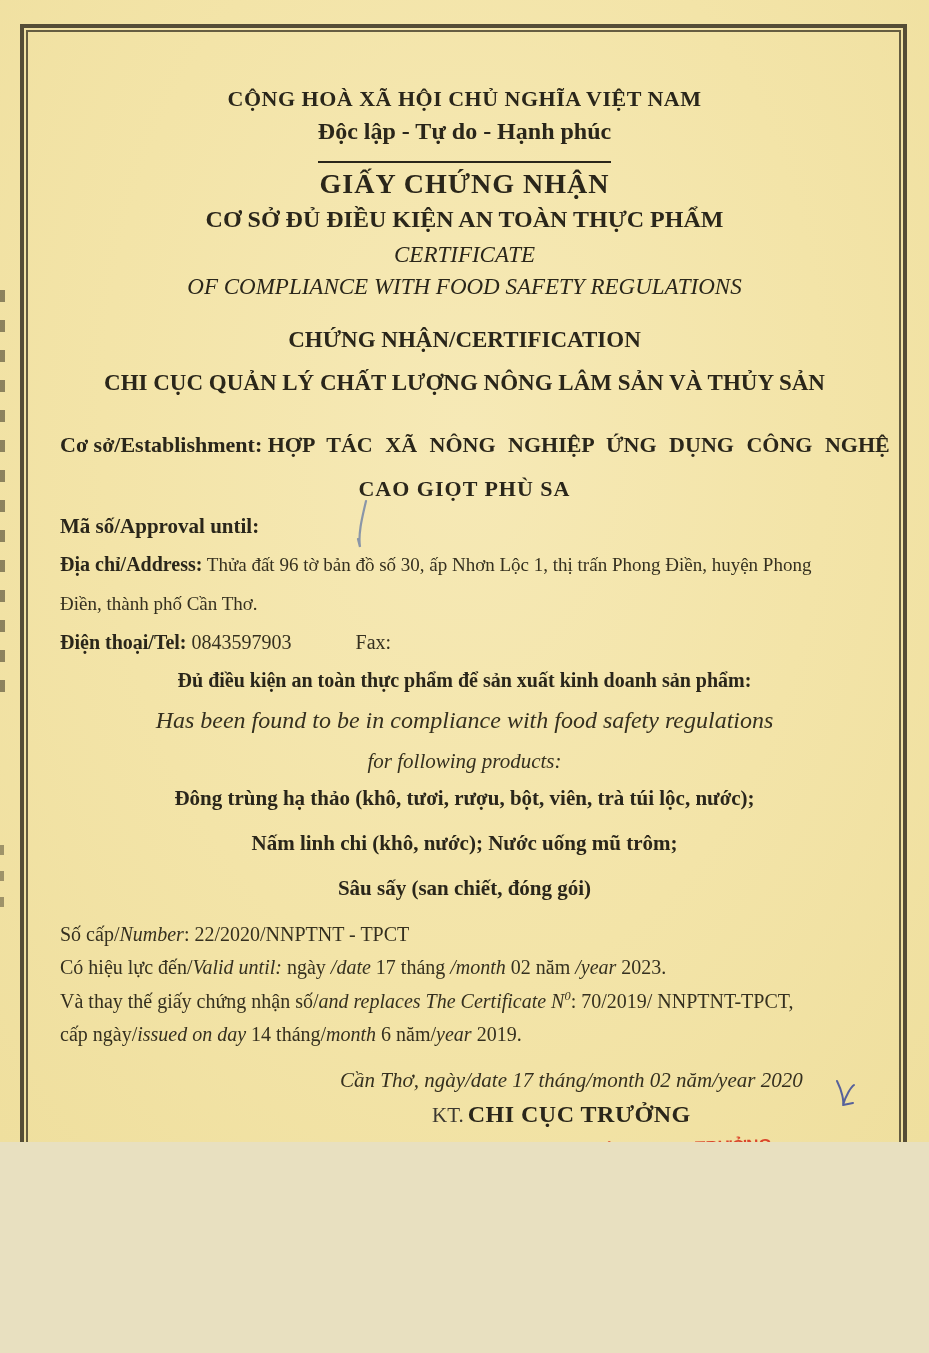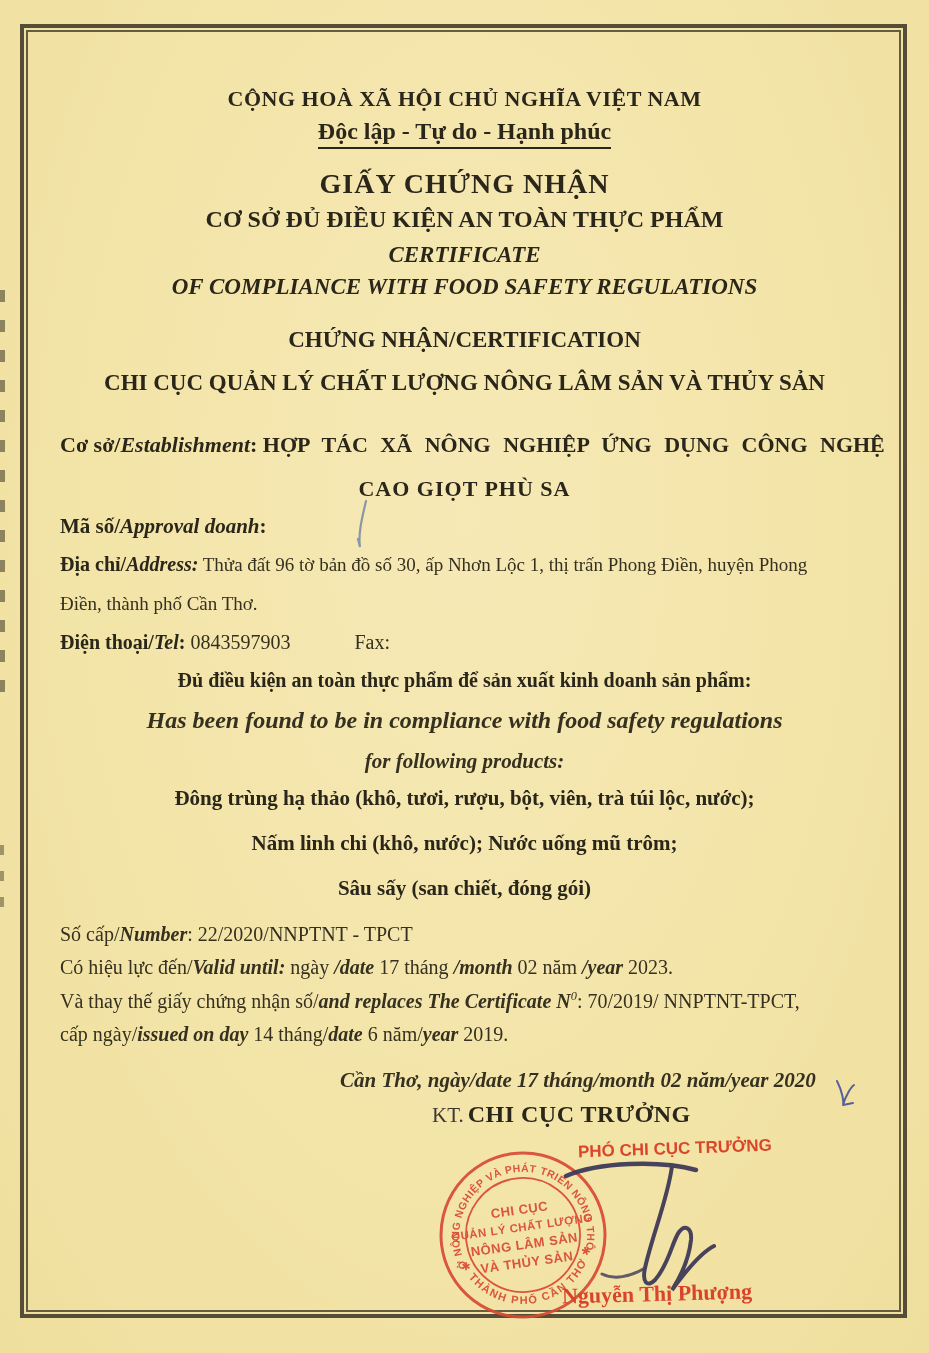--- a/index.html
+++ b/index.html
@@ -1,37 +1,37 @@
 <!DOCTYPE html>
 <html><head>
 <meta charset="utf-8">
 <style>
   html,body{margin:0;padding:0;background:#e8e0c0;}
   .page{
-    position:relative; width:929px; height:1353px; overflow:hidden;
+    position:relative; width:929px; height:1142px; overflow:hidden;
     background:radial-gradient(ellipse at 50% 38%, #f6e9b6 0%, #f3e4a8 55%, #efdf9e 100%);
     font-family:"Liberation Serif","DejaVu Serif",serif;
     color:#35301f;
   }
   .frame-outer{
     position:absolute; left:20px; top:24px; width:887px; height:1294px;
     box-sizing:border-box; border:4px solid rgba(76,69,48,0.95);
   }
   .frame-inner{
     position:absolute; inset:2px; box-sizing:border-box;
     border:2px solid rgba(76,69,48,0.85);
   }
   .line{position:absolute; left:60px; white-space:nowrap;}
   .center{left:0; width:929px; text-align:center;}
   .b{font-weight:bold;}
-  .i{font-style:italic;font-weight:bold;}
-  .bi{font-weight:bold; font-style:italic;}
+  .i{font-style:italic;}
+  .bi{font-weight:bold; }
   .sup{vertical-align:super; font-size:0.62em; font-style:italic;}
   .dark{color:#2a261a;}
-  .underline{display:inline-block; border-bottom:2px solid #2a261a; padding-bottom:2px;}
+  .underline{display:inline-block; border-bottom:2px solid #2a261a; padding-bottom:16px;}
   .artifact{position:absolute; left:0;}
   .a1{top:290px; width:5px; height:415px;
       background:repeating-linear-gradient(180deg, rgba(58,52,36,.55) 0 12px, transparent 12px 30px);}
   .a2{top:845px; width:4px; height:70px;
       background:repeating-linear-gradient(180deg, rgba(58,52,36,.45) 0 10px, transparent 10px 26px);}
   .penmark{position:absolute;}
   .stamp{position:absolute; left:428px; top:1140px; transform:rotate(-8deg); opacity:0.92;}
   .stamp text{fill:#d84a33; font-family:"Liberation Sans","DejaVu Sans",sans-serif; font-weight:bold;}
   .stamp .ctr{text-anchor:middle; letter-spacing:0.5px;}
   .signature{position:absolute; left:548px; top:1150px; opacity:0.95;}
@@ -65,21 +65,21 @@
 
   <div class="line center b dark" style="top:327px; font-size:23px">CHỨNG NHẬN/CERTIFICATION</div>
   <div class="line center b dark" style="top:370px; font-size:23px">CHI CỤC QUẢN LÝ CHẤT LƯỢNG NÔNG LÂM SẢN VÀ THỦY SẢN</div>
 
   <div class="line" style="top:432px; font-size:22px">
     <span class="b dark">Cơ sở/</span><span class="bi dark">Establishment</span><span class="b dark">: </span><span class="b dark" style="word-spacing:7px">HỢP TÁC XÃ NÔNG NGHIỆP ỨNG DỤNG CÔNG NGHỆ</span>
   </div>
   <div class="line center b dark" style="top:476px; font-size:22px; letter-spacing:1px">CAO GIỌT PHÙ SA</div>
 
   <div class="line" style="top:514px; font-size:21px">
-    <span class="b dark">Mã số/</span><span class="bi dark">Approval doanh</span><span class="b dark">:</span>
+    <span class="b dark">Mã số/</span><span class="bi dark">Approval until</span><span class="b dark">:</span>
   </div>
   <svg class="penmark" style="left:352px; top:498px" width="20" height="52">
     <path d="M14,3 C10,20 6,36 8,49 L6,41" stroke="#8a96a8" stroke-width="2.2" fill="none" stroke-linecap="round"></path>
   </svg>
 
   <div class="line" style="top:553px; font-size:19px">
     <span class="b dark" style="font-size:20px">Địa chỉ/</span><span class="bi dark" style="font-size:20px">Address:</span><span> Thửa đất 96 tờ bản đồ số 30, ấp Nhơn Lộc 1, thị trấn Phong Điền, huyện Phong</span>
   </div>
   <div class="line" style="top:593px; font-size:19px">
     <span>Điền, thành phố Cần Thơ.</span>
@@ -100,21 +100,21 @@
   <div class="line" style="top:923px; font-size:20px">
     <span>Số cấp/</span><span class="i">Number</span><span>: 22/2020/NNPTNT - TPCT</span>
   </div>
   <div class="line" style="top:956px; font-size:20px">
     <span>Có hiệu lực đến/</span><span class="i">Valid until:</span><span> ngày </span><span class="i">/date</span><span> 17 tháng </span><span class="i">/month</span><span> 02 năm </span><span class="i">/year</span><span> 2023.</span>
   </div>
   <div class="line" style="top:989px; font-size:20px">
     <span>Và thay thế giấy chứng nhận số/</span><span class="i">and replaces The Certificate N</span><span class="sup">0</span><span>: 70/2019/ NNPTNT-TPCT,</span>
   </div>
   <div class="line" style="top:1023px; font-size:20px">
-    <span>cấp ngày/</span><span class="i">issued on day</span><span> 14 tháng/</span><span class="i">date</span><span> 6 năm/</span><span class="i">year</span><span> 2019.</span>
+    <span>cấp ngày/</span><span class="i">issued on day</span><span> 14 tháng/</span><span class="i">month</span><span> 6 năm/</span><span class="i">year</span><span> 2019.</span>
   </div>
 
   <div class="line i" style="top:1068px; left:340px; font-size:21px">Cần Thơ, ngày/date 17 tháng/month 02 năm/year 2020</div>
   <svg class="penmark" style="left:832px; top:1075px" width="26" height="34">
     <path d="M5,6 C10,16 12,26 11,30 C14,20 19,12 22,10 M11,30 L21,28" stroke="#56619b" stroke-width="2" fill="none" stroke-linecap="round"></path>
   </svg>
   <div class="line" style="top:1101px; left:432px">
     <span class="kt">KT.</span>
     <span class="b dark" style="font-size:24px; letter-spacing:.5px">CHI CỤC TRƯỞNG</span>
   </div>

